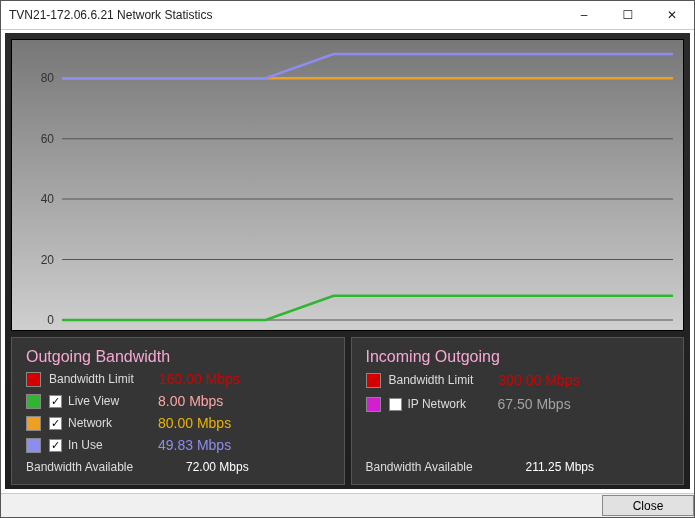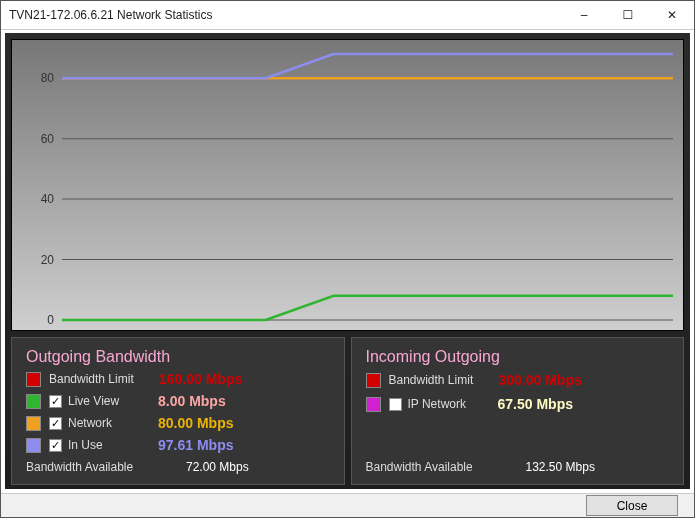--- a/index.html
+++ b/index.html
@@ -11,25 +11,25 @@
 .content{position:absolute;left:4px;right:4px;top:32px;bottom:28px;background:linear-gradient(#2b2b2b,#1e1e1e);box-sizing:border-box;}
 .chart-area{position:absolute;left:6px;right:6px;top:6px;height:292px;background:linear-gradient(#777,#cfcfcf);border:1px solid #000;box-sizing:border-box}
 .chart-svg{position:absolute;left:0;top:0;width:100%;height:100%}
 .panels{position:absolute;left:6px;right:6px;top:304px;bottom:4px;display:flex;gap:6px}
 .panel{flex:1;background:#353535;border:1px solid #555;box-sizing:border-box;padding:10px 14px;display:flex;flex-direction:column}
 .panel-heading{color:#f9a8d4;font-size:16px;margin-bottom:2px}
 .legend-row{display:flex;align-items:center;height:24px}
 .swatch{width:15px;height:15px;border:1px solid #888;box-sizing:border-box;margin-right:8px;flex-shrink:0}
 .checkbox{width:13px;height:13px;background:#fff;border:1px solid #888;box-sizing:border-box;margin-right:6px;display:flex;align-items:center;justify-content:center;font-size:11px;color:#000;flex-shrink:0;line-height:1}
 .legend-label{color:#ddd;font-size:12px;flex:0 0 110px}
-.legend-value{font-size:14px;font-weight:700}
+.legend-value{font-size:14px;font-weight:400}
 .avail-row{display:flex;margin-top:auto;padding-top:4px}
 .avail-label{color:#ddd;font-size:12px;flex:0 0 160px}
 .avail-value{color:#fff;font-size:12px}
-.footer{position:absolute;left:0;right:0;bottom:0;height:24px;background:#f0f0f0;border-top:1px solid #ccc;display:flex;align-items:center;justify-content:flex-end;padding-right:16px;box-sizing:border-box}
+.footer{position:absolute;left:0;right:0;bottom:0;height:24px;background:#f0f0f0;border-top:1px solid #ccc;display:flex;align-items:center;justify-content:flex-end;padding-right:0;box-sizing:border-box}
 .close-btn{width:90px;height:19px;background:#e1e1e1;border:1px solid #888;font-size:12px;display:flex;align-items:center;justify-content:center}
 </style>
 </head>
 <body>
 
 <div class="window">
   <div class="titlebar">
     <div class="titlebar-title">TVN21-172.06.6.21 Network Statistics</div>
     <div class="titlebar-controls">
       <div class="titlebar-btn">
@@ -86,21 +86,21 @@
           <div class="swatch" style="background:#f0a020"></div>
           <div class="checkbox">✓</div>
           <div class="legend-label" style="flex-basis:90px">Network</div>
           <div class="legend-value" style="color:#eab308">80.00 Mbps</div>
         </div>
 
         <div class="legend-row">
           <div class="swatch" style="background:#8d8df0"></div>
           <div class="checkbox">✓</div>
           <div class="legend-label" style="flex-basis:90px">In Use</div>
-          <div class="legend-value" style="color:#8d8df0">97.61 Mbps</div>
+          <div class="legend-value" style="color:#8d8df0">49.83 Mbps</div>
         </div>
 
         <div class="avail-row">
           <div class="avail-label">Bandwidth Available</div>
           <div class="avail-value">72.00 Mbps</div>
         </div>
       </div>
 
       <div class="panel">
         <div class="panel-heading">Incoming Outgoing</div>
@@ -108,26 +108,26 @@
         <div class="legend-row">
           <div class="swatch" style="background:#d40000"></div>
           <div class="legend-label">Bandwidth Limit</div>
           <div class="legend-value" style="color:#d40000">300.00 Mbps</div>
         </div>
 
         <div class="legend-row">
           <div class="swatch" style="background:#d020d0"></div>
           <div class="checkbox" style="background:#fff"></div>
           <div class="legend-label" style="flex-basis:90px">IP Network</div>
-          <div class="legend-value" style="color:#fef9c3">67.50 Mbps</div>
+          <div class="legend-value" style="color:#a3a3a3">67.50 Mbps</div>
         </div>
 
         <div class="avail-row">
           <div class="avail-label">Bandwidth Available</div>
-          <div class="avail-value">132.50 Mbps</div>
+          <div class="avail-value">211.25 Mbps</div>
         </div>
       </div>
 
     </div>
   </div>
 
   <div class="footer">
     <div class="close-btn">
       <span>Close</span>
     </div>

